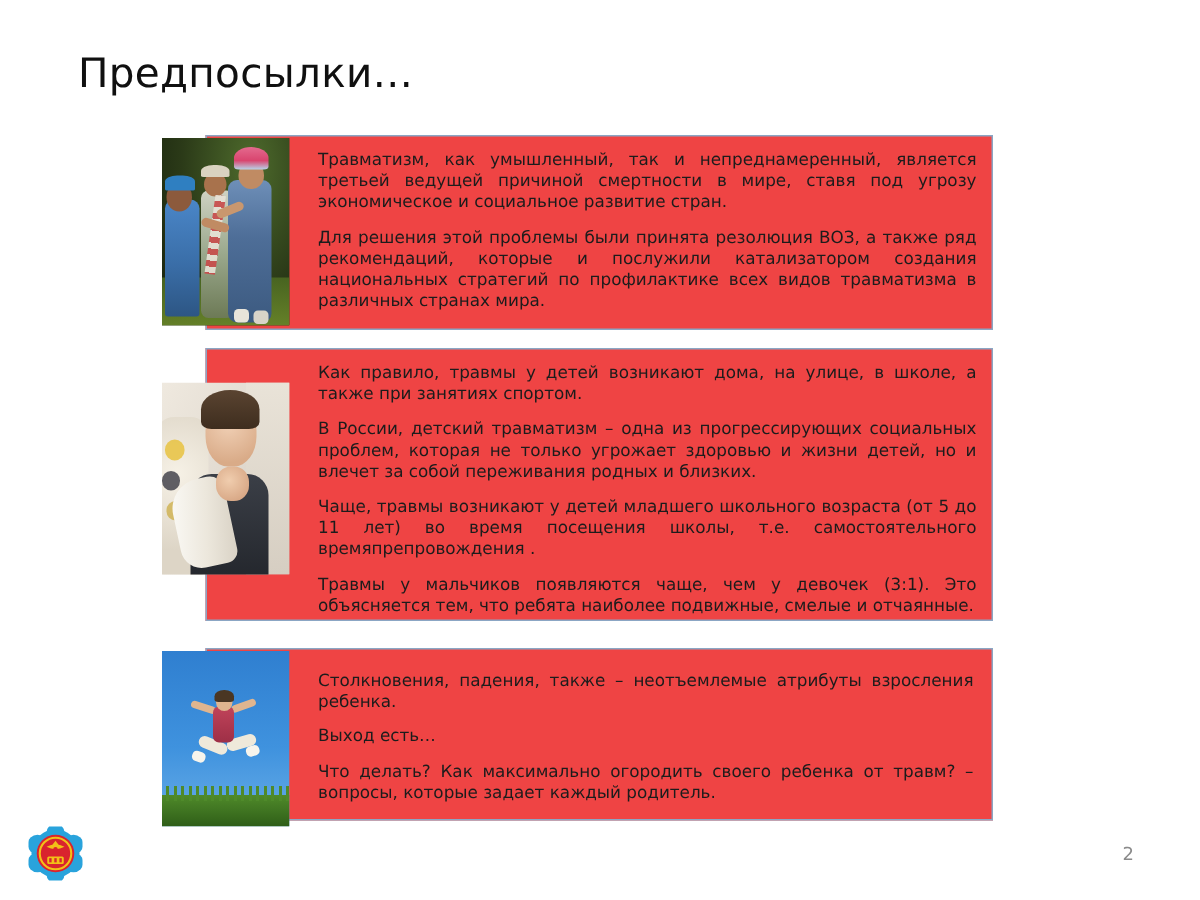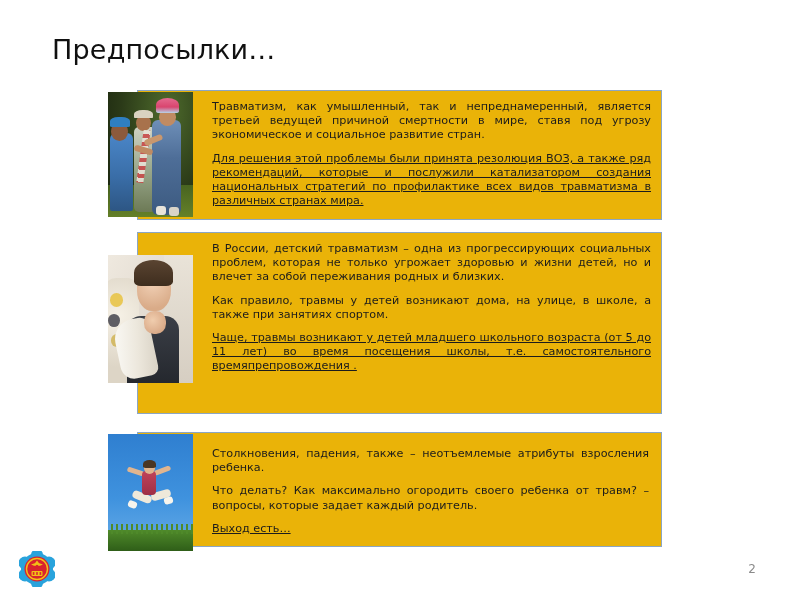--- a/index.html
+++ b/index.html
@@ -27,41 +27,41 @@
     font-family: "DejaVu Sans", "Liberation Sans", sans-serif;
     white-space: nowrap;
     margin-top: 12px;
   }
 
   
   .block {
     position: absolute;
     box-sizing: border-box;
     border: 1px solid #8ba6c4;
-    background: #eab308;
+    background: #ef4444;
   }
   #block-1 { left: 137px; top: 90px;  width: 525px; height: 130px; }
   #block-2 { left: 137px; top: 232px; width: 525px; height: 182px; }
   #block-3 { left: 137px; top: 432px; width: 525px; height: 115px; }
 
   .block-text {
     position: absolute;
     left: 75px;
     right: 12px;
     top: 8px;
   }
   .para {
     margin: 0 0 9px 0;
     font-size: 11.2px;
     line-height: 14.2px;
     color: #1c1c1c;
     text-align: justify;
     font-family: "DejaVu Sans", "Liberation Sans", sans-serif;
   }
-  .para:last-child { margin-bottom: 0; text-decoration: underline; }
+  .para:last-child { margin-bottom: 0; }
 
   
   #block-1 .block-text { top: 9px; left: 74px; right: 10px; }
   #block-2 .block-text { top: 9px; left: 74px; right: 10px; }
   #block-3 .block-text { top: 14px; left: 74px; right: 12px; }
 
   
   .photo {
     position: absolute;
     overflow: hidden;
@@ -216,45 +216,46 @@
   <div class="p1-kidC-head"></div>
   <div class="p1-kidC-hat"></div>
   <div class="p1-arm1"></div>
   <div class="p1-arm2"></div>
   <div class="p1-shoe1"></div>
   <div class="p1-shoe2"></div>
 </div>
 
 <div class="block" id="block-2">
   <div class="block-text">
+    <p class="para">Как правило, травмы у детей возникают дома, на улице, в школе, а также при занятиях спортом.</p>
     <p class="para">В России,  детский травматизм  –  одна  из  прогрессирующих социальных проблем, которая не только угрожает здоровью и жизни детей, но и влечет за собой переживания родных и близких.</p>
-    <p class="para">Как правило, травмы у детей возникают дома, на улице, в школе, а также при занятиях спортом.</p>
     <p class="para">Чаще, травмы возникают у детей младшего школьного возраста (от 5 до 11 лет) во время посещения школы, т.е. самостоятельного времяпрепровождения .</p>
+    <p class="para">Травмы у мальчиков появляются чаще, чем у девочек (3:1). Это объясняется тем, что ребята наиболее подвижные, смелые и отчаянные.</p>
   </div>
 </div>
 
 <div class="photo" id="photo-2">
   <div class="p2-bg"></div>
   <div class="p2-pillow"></div>
   <div class="p2-dot1"></div>
   <div class="p2-dot2"></div>
   <div class="p2-dot3"></div>
   <div class="p2-wall"></div>
   <div class="p2-torso"></div>
   <div class="p2-head"></div>
   <div class="p2-hair"></div>
   <div class="p2-cast"></div>
   <div class="p2-hand"></div>
 </div>
 
 <div class="block" id="block-3">
   <div class="block-text">
     <p class="para">Столкновения, падения, также – неотъемлемые атрибуты взросления ребенка.</p>
+    <p class="para">Выход есть…</p>
     <p class="para">Что делать? Как максимально огородить своего ребенка от травм? – вопросы, которые задает каждый родитель.</p>
-    <p class="para">Выход есть…</p>
   </div>
 </div>
 
 <div class="photo" id="photo-3">
   <div class="p3-sky"></div>
   <div class="p3-grass"></div>
   <div class="p3-armL"></div>
   <div class="p3-armR"></div>
   <div class="p3-legL"></div>
   <div class="p3-legR"></div>

